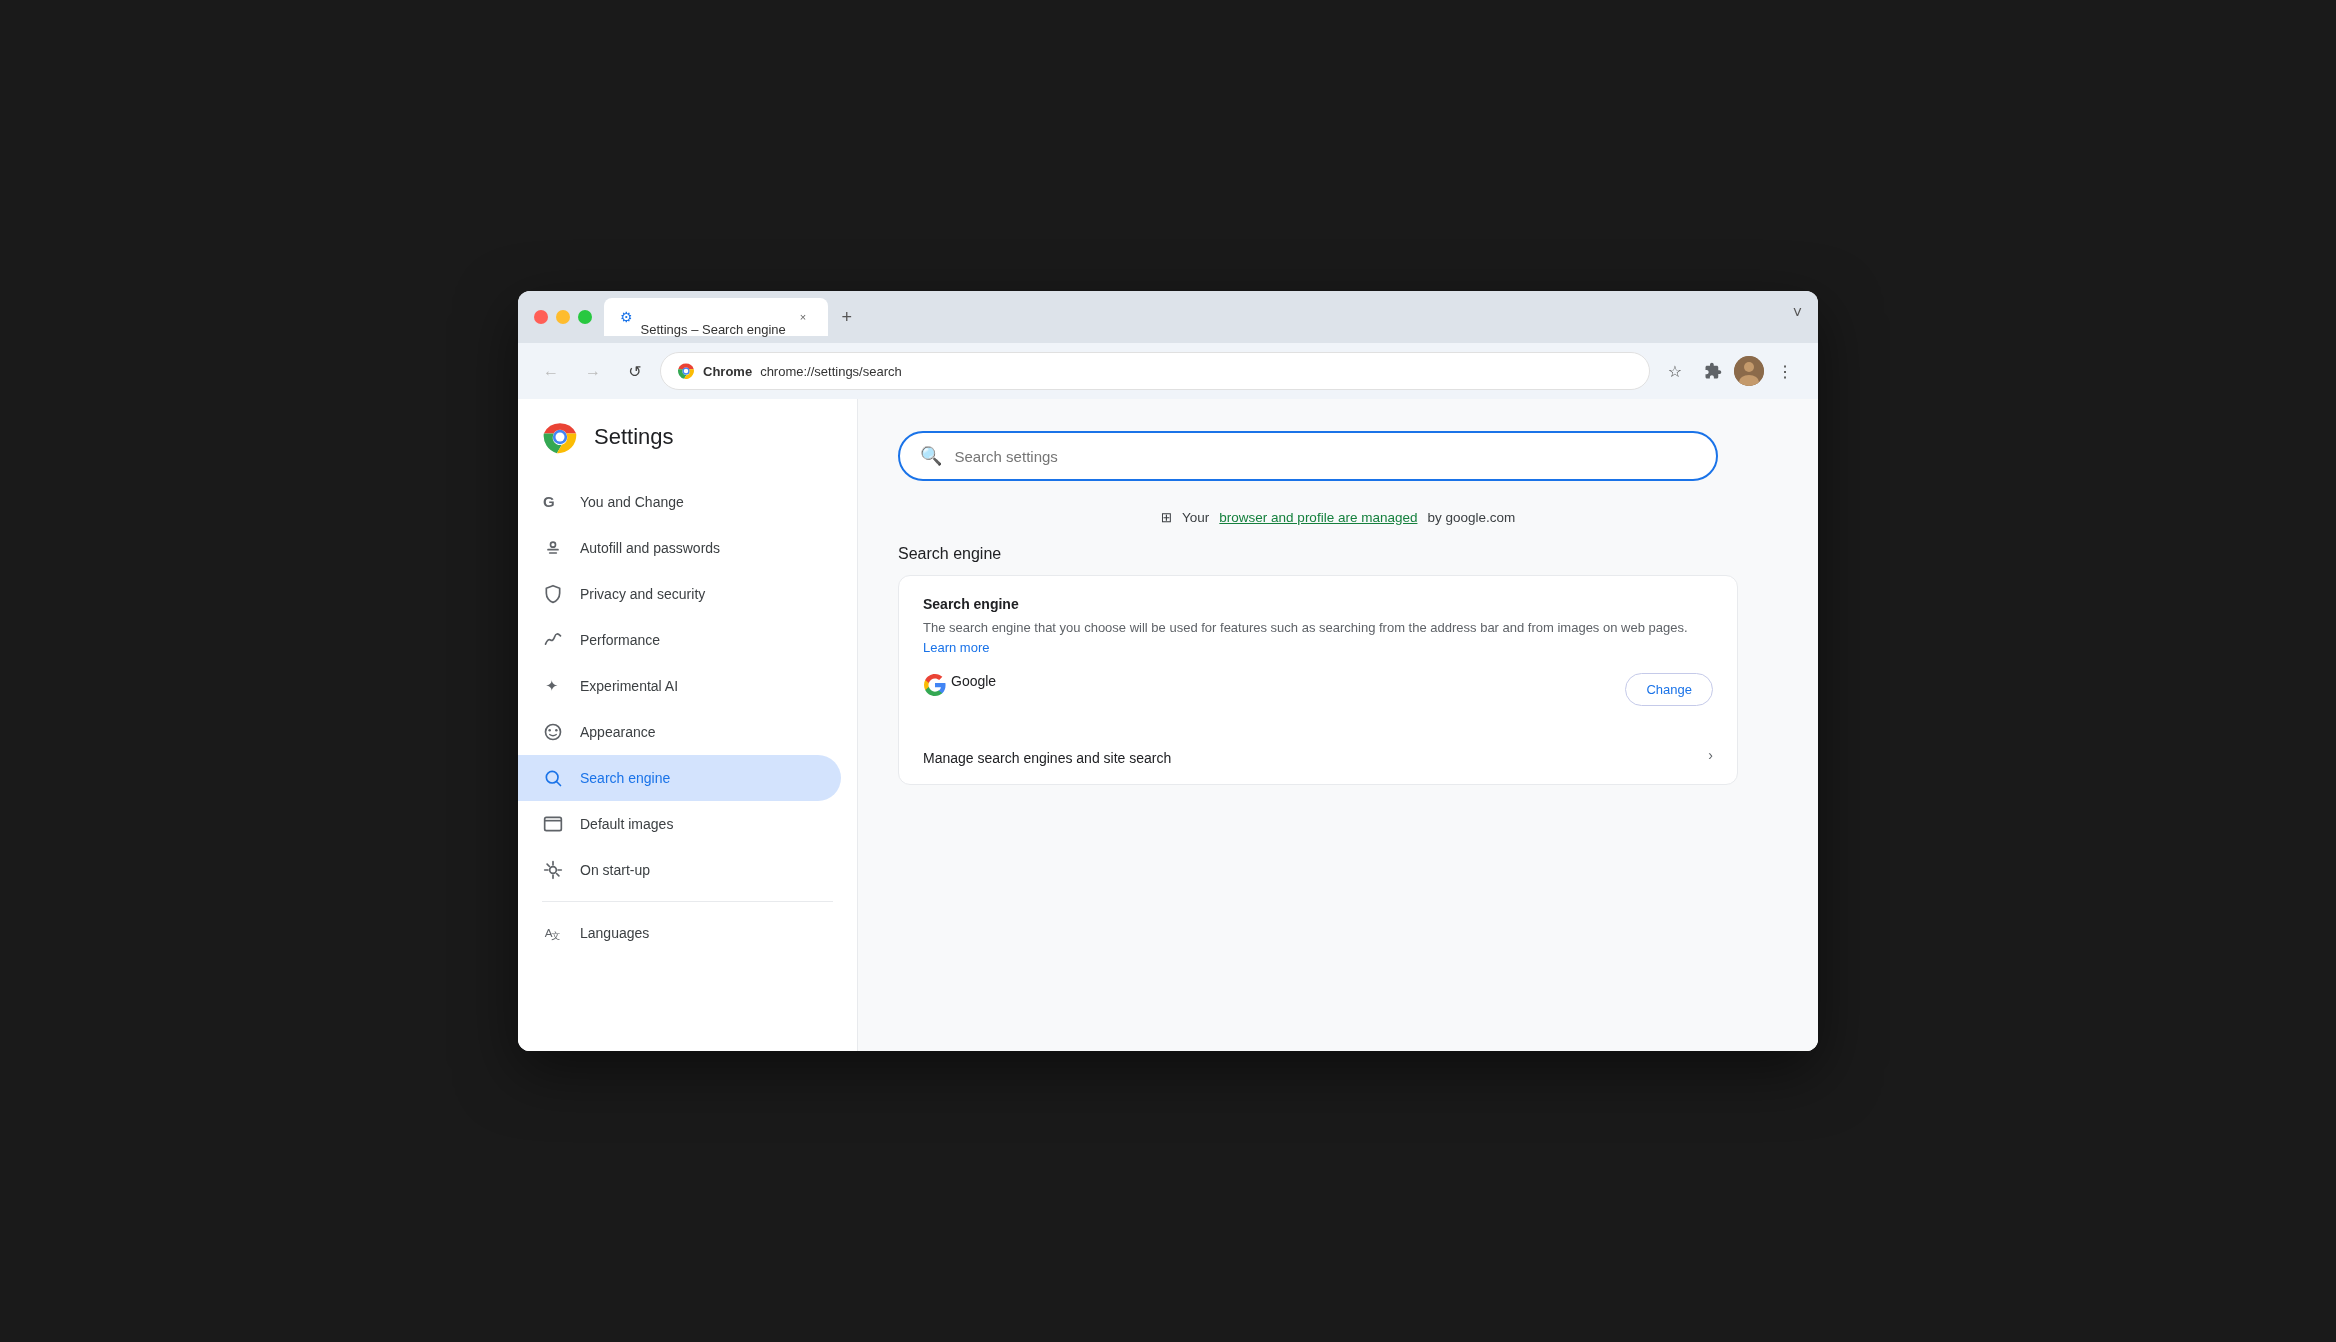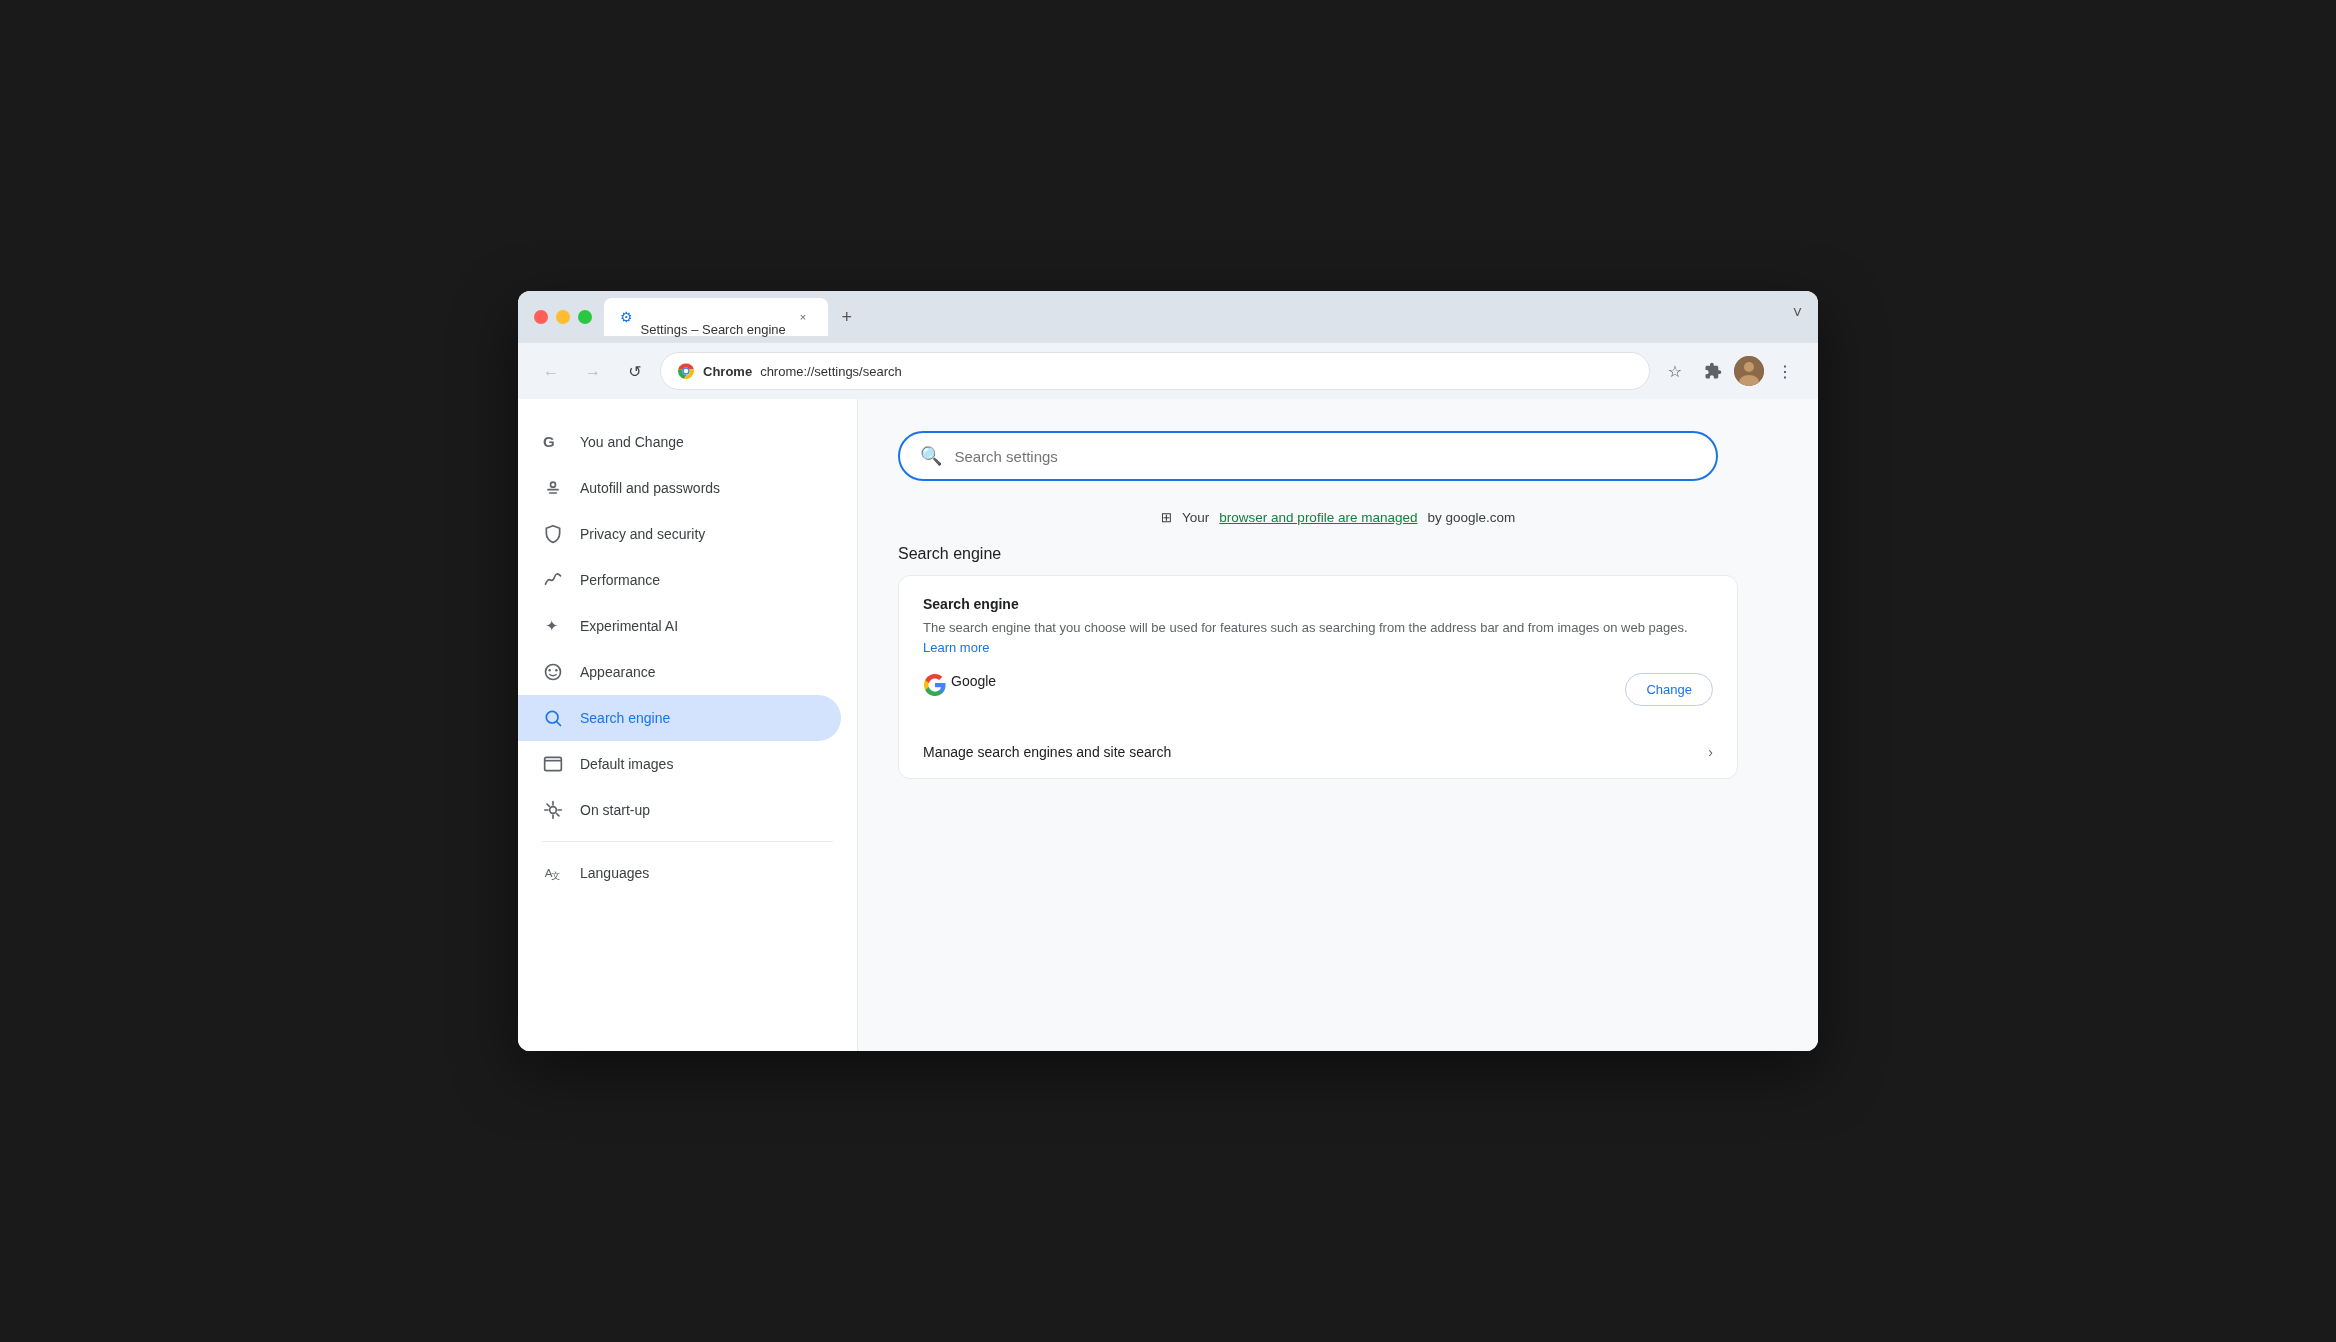--- a/index.html
+++ b/index.html
@@ -335,20 +335,21 @@
     .manage-row {
       display: flex;
       align-items: center;
       justify-content: space-between;
       padding: 18px 24px;
       cursor: pointer;
     }
     .manage-row-text {
       font-size: 14px;
       color: #202124;
+      margin-top: 6px;
     }
     .chevron-right {
       color: #5f6368;
       font-size: 14px;
     }
     
     .chrome-icon-svg { width: 36px; height: 36px; }
   </style>
 </head>
 <body>
@@ -403,20 +404,32 @@
           <ellipse cx="15" cy="26" rx="10" ry="7" fill="#c49a6c"></ellipse>
         </svg>
       </div>
       <div class="nav-btn">⋮</div>
     </div>
   </div>
 
   <div class="content-area">
 
     <div class="sidebar">
+      <div class="sidebar-header">
+
+        <svg class="chrome-icon-svg" viewBox="0 0 40 40">
+          <circle cx="20" cy="20" r="8" fill="#4285F4"></circle>
+          <path d="M20 12 A8 8 0 0 1 26.93 16 L38 16 A20 20 0 0 0 2 16 L13.07 16 A8 8 0 0 1 20 12Z" fill="#EA4335"></path>
+          <path d="M12 20 A8 8 0 0 1 13.07 16 L2 16 A20 20 0 0 0 16.54 37.97 L22 28.72 A8 8 0 0 1 12 20Z" fill="#34A853"></path>
+          <path d="M28 20 A8 8 0 0 1 22 28.72 L16.54 37.97 A20 20 0 0 0 38 16 L26.93 16 A8 8 0 0 1 28 20Z" fill="#FBBC05"></path>
+          <circle cx="20" cy="20" r="6" fill="#4285F4"></circle>
+          <circle cx="20" cy="20" r="5" fill="white"></circle>
+        </svg>
+        <span class="settings-title">Settings</span>
+      </div>
 
       <div class="sidebar-item">
         <div class="sidebar-item-icon">
           <svg width="20" height="20" viewBox="0 0 24 24">
               <text y="18" font-size="18" font-weight="700" fill="#5f6368">G</text>
             </svg>
         </div>
         <span class="sidebar-item-label">You and Change</span>
       </div>
 

